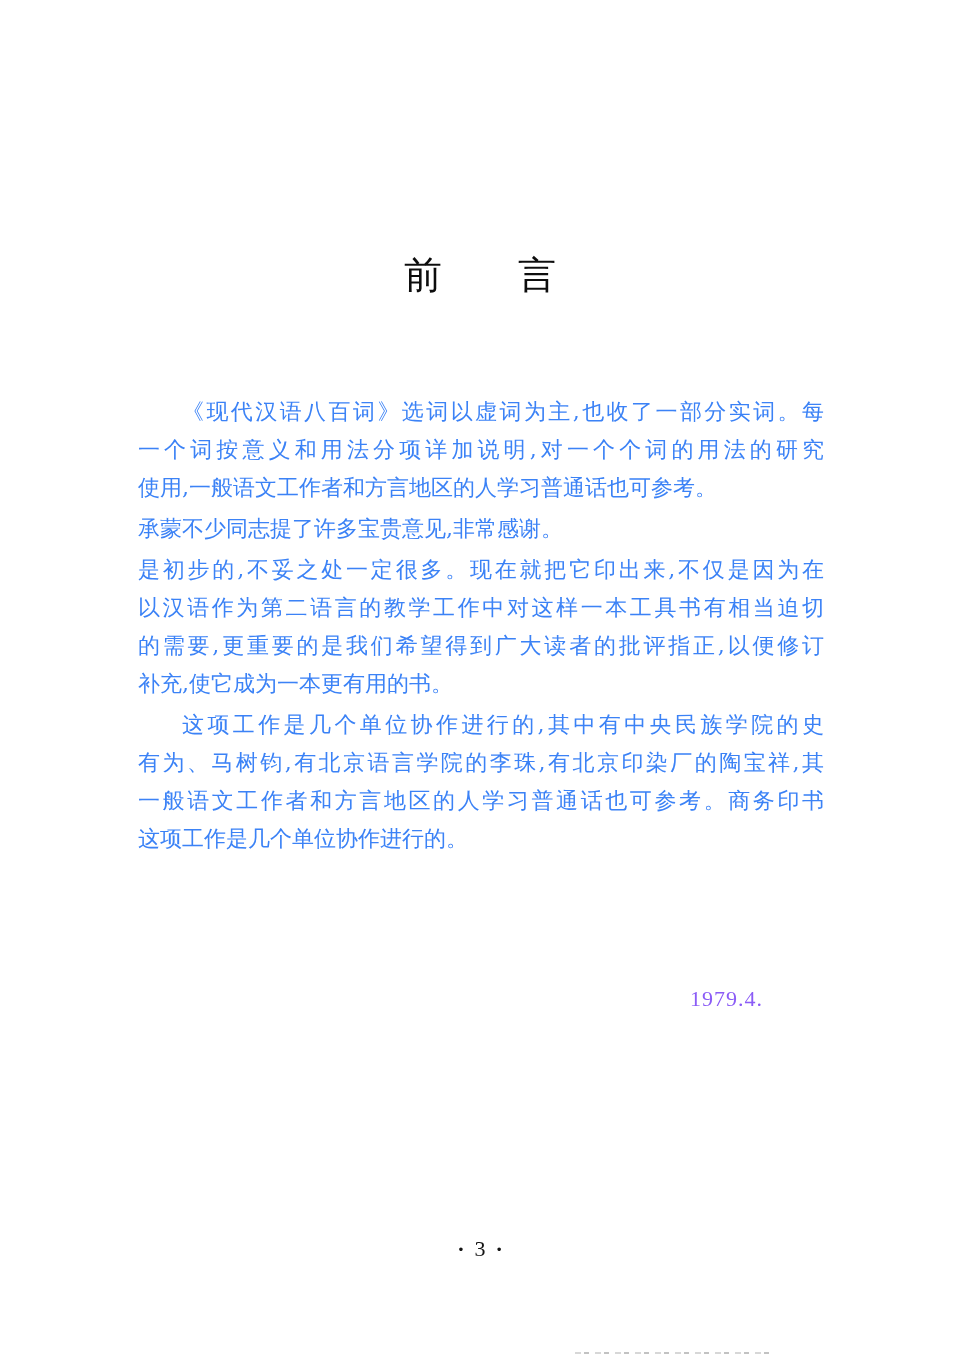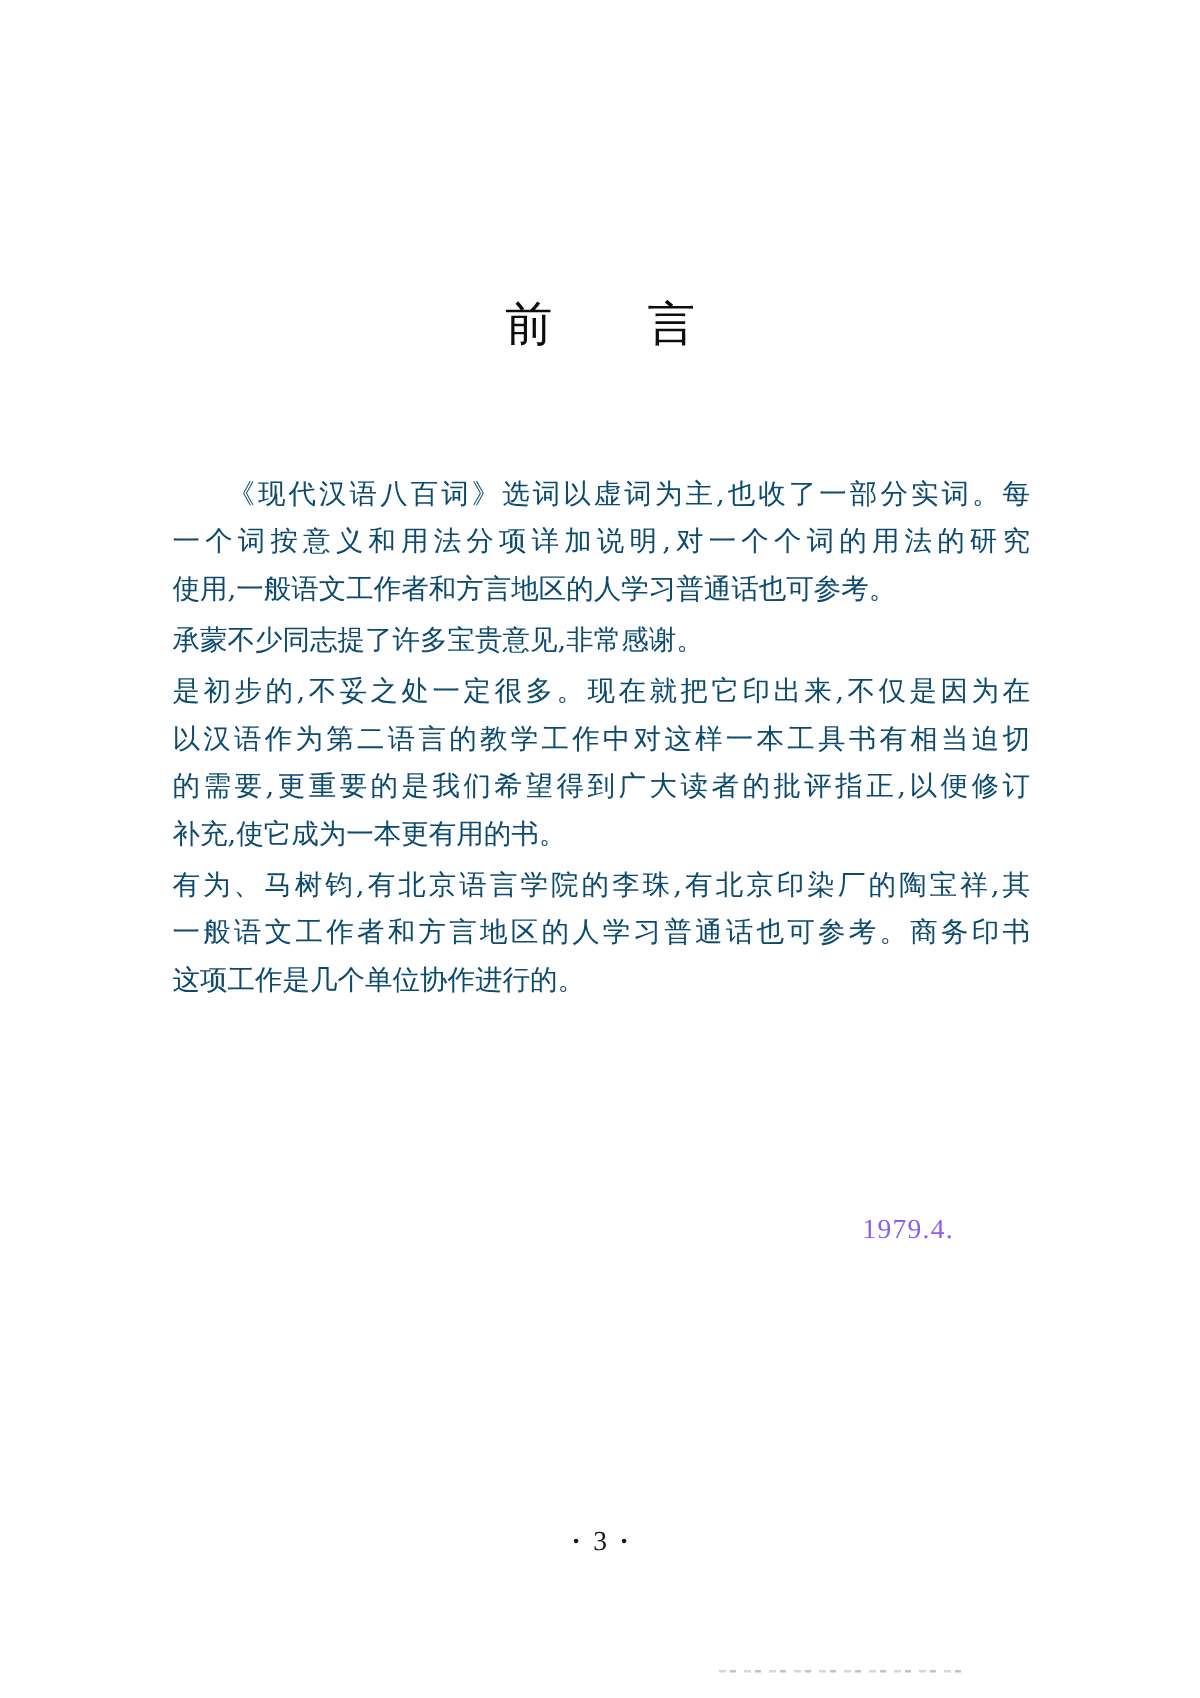--- a/index.html
+++ b/index.html
@@ -10,21 +10,21 @@
   body {
     width: 960px;
     height: 1358px;
     position: relative;
     overflow: hidden;
     font-family: "DejaVu Serif", "Liberation Serif", serif;
     color: #111111;
   }
   .page {
     position: absolute;
-    left: 0; top: 0;
+    left: 0; top: 16px;
     width: 960px;
     height: 1274px;
     background: #ffffff;
   }
   .title {
     position: absolute;
     top: 236px;
     left: 0;
     width: 960px;
     text-align: center;
@@ -45,21 +45,21 @@
     top: 377px;
     width: 686px;
   }
   .line {
     height: 38px;
     line-height: 38px;
     font-size: 22px;
     white-space: nowrap;
     text-align: justify;
     text-align-last: justify;
-    color: #0c4a6e;
+    color: #3b82f6;
   }
   .line.last {
     text-align-last: left;
     text-align: right;
   }
   .line.indent {
     padding-left: 44px;
   }
   .para-gap {
     height: 3px;
@@ -125,20 +125,21 @@
 
     <div>
       <div class="line">是初步的,不妥之处一定很多。现在就把它印出来,不仅是因为在</div>
       <div class="line">以汉语作为第二语言的教学工作中对这样一本工具书有相当迫切</div>
       <div class="line">的需要,更重要的是我们希望得到广大读者的批评指正,以便修订</div>
       <div class="line last">补充,使它成为一本更有用的书。</div>
     </div>
     <div class="para-gap"></div>
 
     <div>
+      <div class="line indent">这项工作是几个单位协作进行的,其中有中央民族学院的史</div>
       <div class="line">有为、马树钧,有北京语言学院的李珠,有北京印染厂的陶宝祥,其</div>
       <div class="line">一般语文工作者和方言地区的人学习普通话也可参考。商务印书</div>
       <div class="line last">这项工作是几个单位协作进行的。</div>
     </div>
 
   </div>
 
   <div class="date">1979.4.</div>
 
   <div class="page-number">

